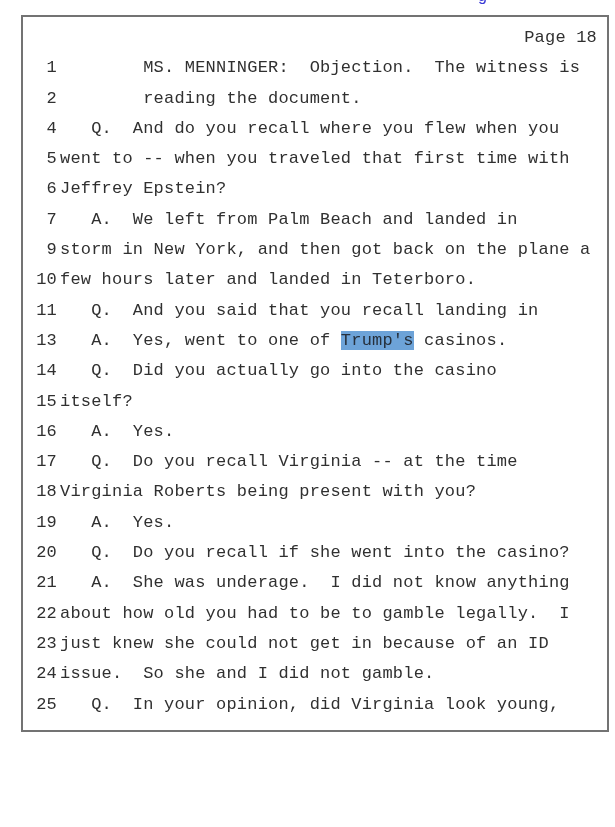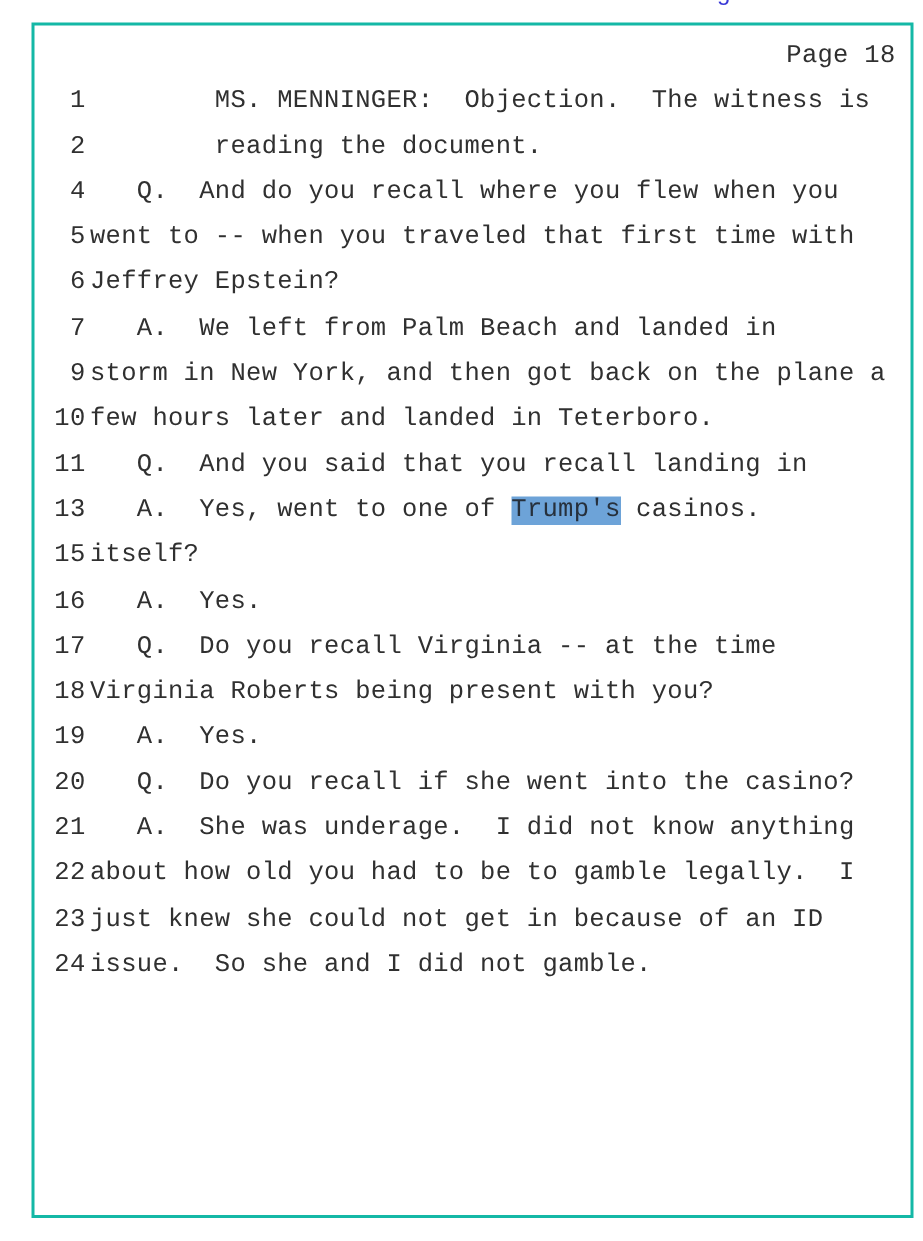--- a/index.html
+++ b/index.html
@@ -32,23 +32,23 @@
     font-family: "Liberation Sans", sans-serif;
     font-size: 16px;
     color: #3a3ad6;
   }
   
   .page-box {
     position: absolute;
     left: 21px;
     top: 15px;
     width: 588px;
-    height: 797px;
+    height: 717px;
     box-sizing: border-box;
-    border: 2px solid #14b8a6;
+    border: 2px solid #737373;
     padding-top: 6px;
     background: #ffffff;
   }
   .row {
     height: 30.3px;
     line-height: 30.3px;
     font-size: 17px;
     letter-spacing: 0.2px;
     white-space: pre;
   }
@@ -87,26 +87,28 @@
         <div class="row"><span class="num">1</span><span class="txt">        MS. MENNINGER:  Objection.  The witness is</span></div>
         <div class="row"><span class="num">2</span><span class="txt">        reading the document.</span></div>
         <div class="row"><span class="num">4</span><span class="txt">   Q.  And do you recall where you flew when you</span></div>
         <div class="row"><span class="num">5</span><span class="txt">went to -- when you traveled that first time with</span></div>
         <div class="row"><span class="num">6</span><span class="txt">Jeffrey Epstein?</span></div>
         <div class="row"><span class="num">7</span><span class="txt">   A.  We left from Palm Beach and landed in</span></div>
         <div class="row"><span class="num">9</span><span class="txt">storm in New York, and then got back on the plane a</span></div>
         <div class="row"><span class="num">10</span><span class="txt">few hours later and landed in Teterboro.</span></div>
         <div class="row"><span class="num">11</span><span class="txt">   Q.  And you said that you recall landing in</span></div>
         <div class="row"><span class="num">13</span><span class="txt"><span>   A.  Yes, went to one of </span><span class="hl">Trump's</span><span> casinos.</span></span></div>
+        <div class="row"><span class="num">14</span><span class="txt">   Q.  Did you actually go into the casino</span></div>
         <div class="row"><span class="num">15</span><span class="txt">itself?</span></div>
         <div class="row"><span class="num">16</span><span class="txt">   A.  Yes.</span></div>
         <div class="row"><span class="num">17</span><span class="txt">   Q.  Do you recall Virginia -- at the time</span></div>
         <div class="row"><span class="num">18</span><span class="txt">Virginia Roberts being present with you?</span></div>
         <div class="row"><span class="num">19</span><span class="txt">   A.  Yes.</span></div>
         <div class="row"><span class="num">20</span><span class="txt">   Q.  Do you recall if she went into the casino?</span></div>
         <div class="row"><span class="num">21</span><span class="txt">   A.  She was underage.  I did not know anything</span></div>
         <div class="row"><span class="num">22</span><span class="txt">about how old you had to be to gamble legally.  I</span></div>
         <div class="row"><span class="num">23</span><span class="txt">just knew she could not get in because of an ID</span></div>
         <div class="row"><span class="num">24</span><span class="txt">issue.  So she and I did not gamble.</span></div>
+        <div class="row"><span class="num">25</span><span class="txt">   Q.  In your opinion, did Virginia look young,</span></div>
       </div>
   </div>
 
 </div>
 
 </body></html>

